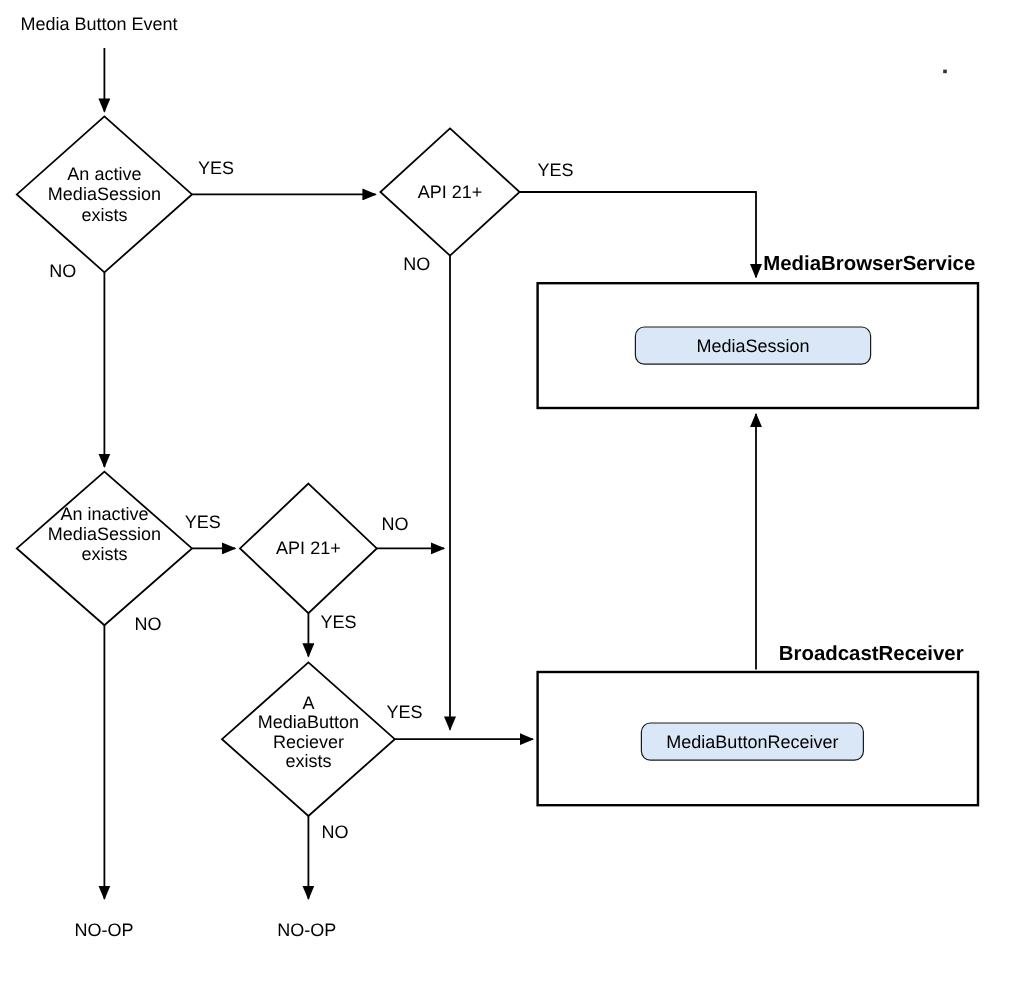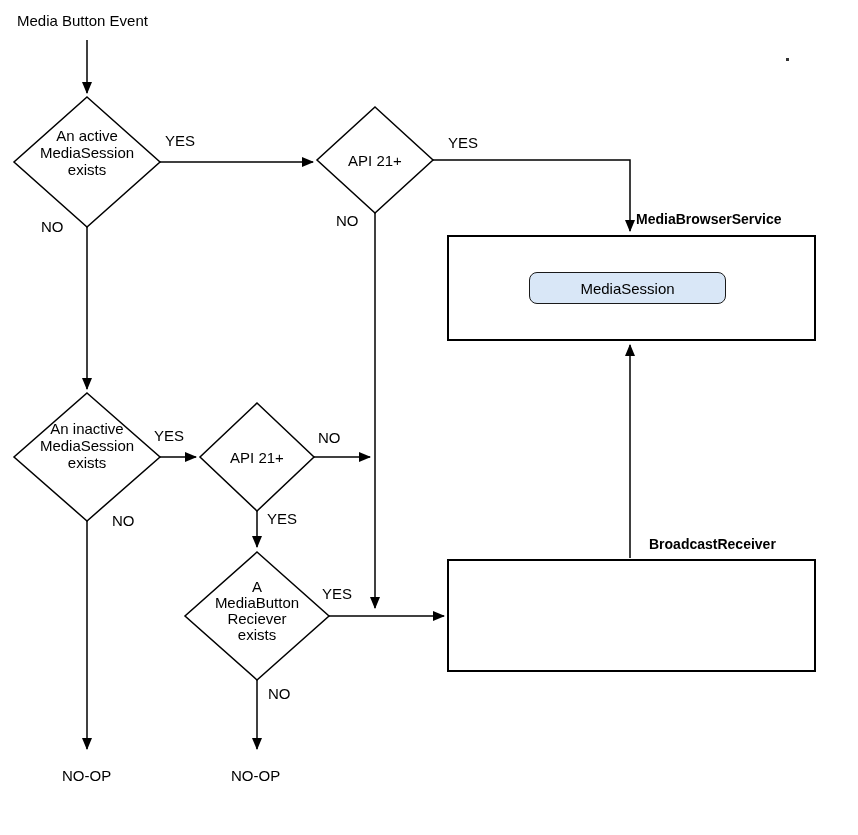--- a/index.html
+++ b/index.html
@@ -15,21 +15,21 @@
   #flow-svg { position: absolute; left: 0; top: 0; }
   .lbl {
     position: absolute;
     font-size: 15px;
     line-height: 15px;
     white-space: nowrap;
     text-align: center;
   }
   .bold-lbl {
     position: absolute;
-    font-size: 14px;
+    font-size: 17px;
     line-height: 15px;
     font-weight: bold;
     white-space: nowrap;
   }
   .diamond-text {
     position: absolute;
     text-align: center;
     font-size: 15px;
     line-height: 17px;
   }
@@ -88,21 +88,21 @@
     </g>
 
     <g fill="#ffffff" stroke="#000" stroke-width="2">
       <rect x="448" y="236" width="367" height="104"></rect>
       <rect x="448" y="560" width="367" height="111"></rect>
     </g>
   </svg>
 
   <div class="lbl" style="left:17px; top:13px;">Media Button Event</div>
 
-  <div class="diamond-text" style="left:12px; top:127px; width:150px;">
+  <div class="diamond-text" style="left:12px; top:137px; width:150px;">
     <span>An active</span>
     <span>MediaSession</span>
     <span>exists</span>
   </div>
 
   <div class="diamond-text" style="left:317px; top:152px; width:116px;">API 21+</div>
 
   <div class="diamond-text" style="left:12px; top:420px; width:150px;">
     <span>An inactive</span>
     <span>MediaSession</span>
@@ -129,16 +129,17 @@
   <div class="lbl" style="left:322px; top:586px;">YES</div>
   <div class="lbl" style="left:268px; top:686px;">NO</div>
 
   <div class="lbl" style="left:62px; top:768px;">NO-OP</div>
   <div class="lbl" style="left:231px; top:768px;">NO-OP</div>
 
   <div class="bold-lbl" style="left:636px; top:212px;">MediaBrowserService</div>
   <div class="bold-lbl" style="left:649px; top:537px;text-align:right;">BroadcastReceiver</div>
 
   <div class="component" style="left: 529px; top: 272px; width: 195px; height: 30px; background: rgb(217, 231, 247);">MediaSession</div>
+  <div class="component" style="left: 534px; top: 602px; width: 184px; height: 30px; background: rgb(217, 231, 247);">MediaButtonReceiver</div>
 
   <div class="stray-dot"></div>
 
 </div>
 
 </body></html>

